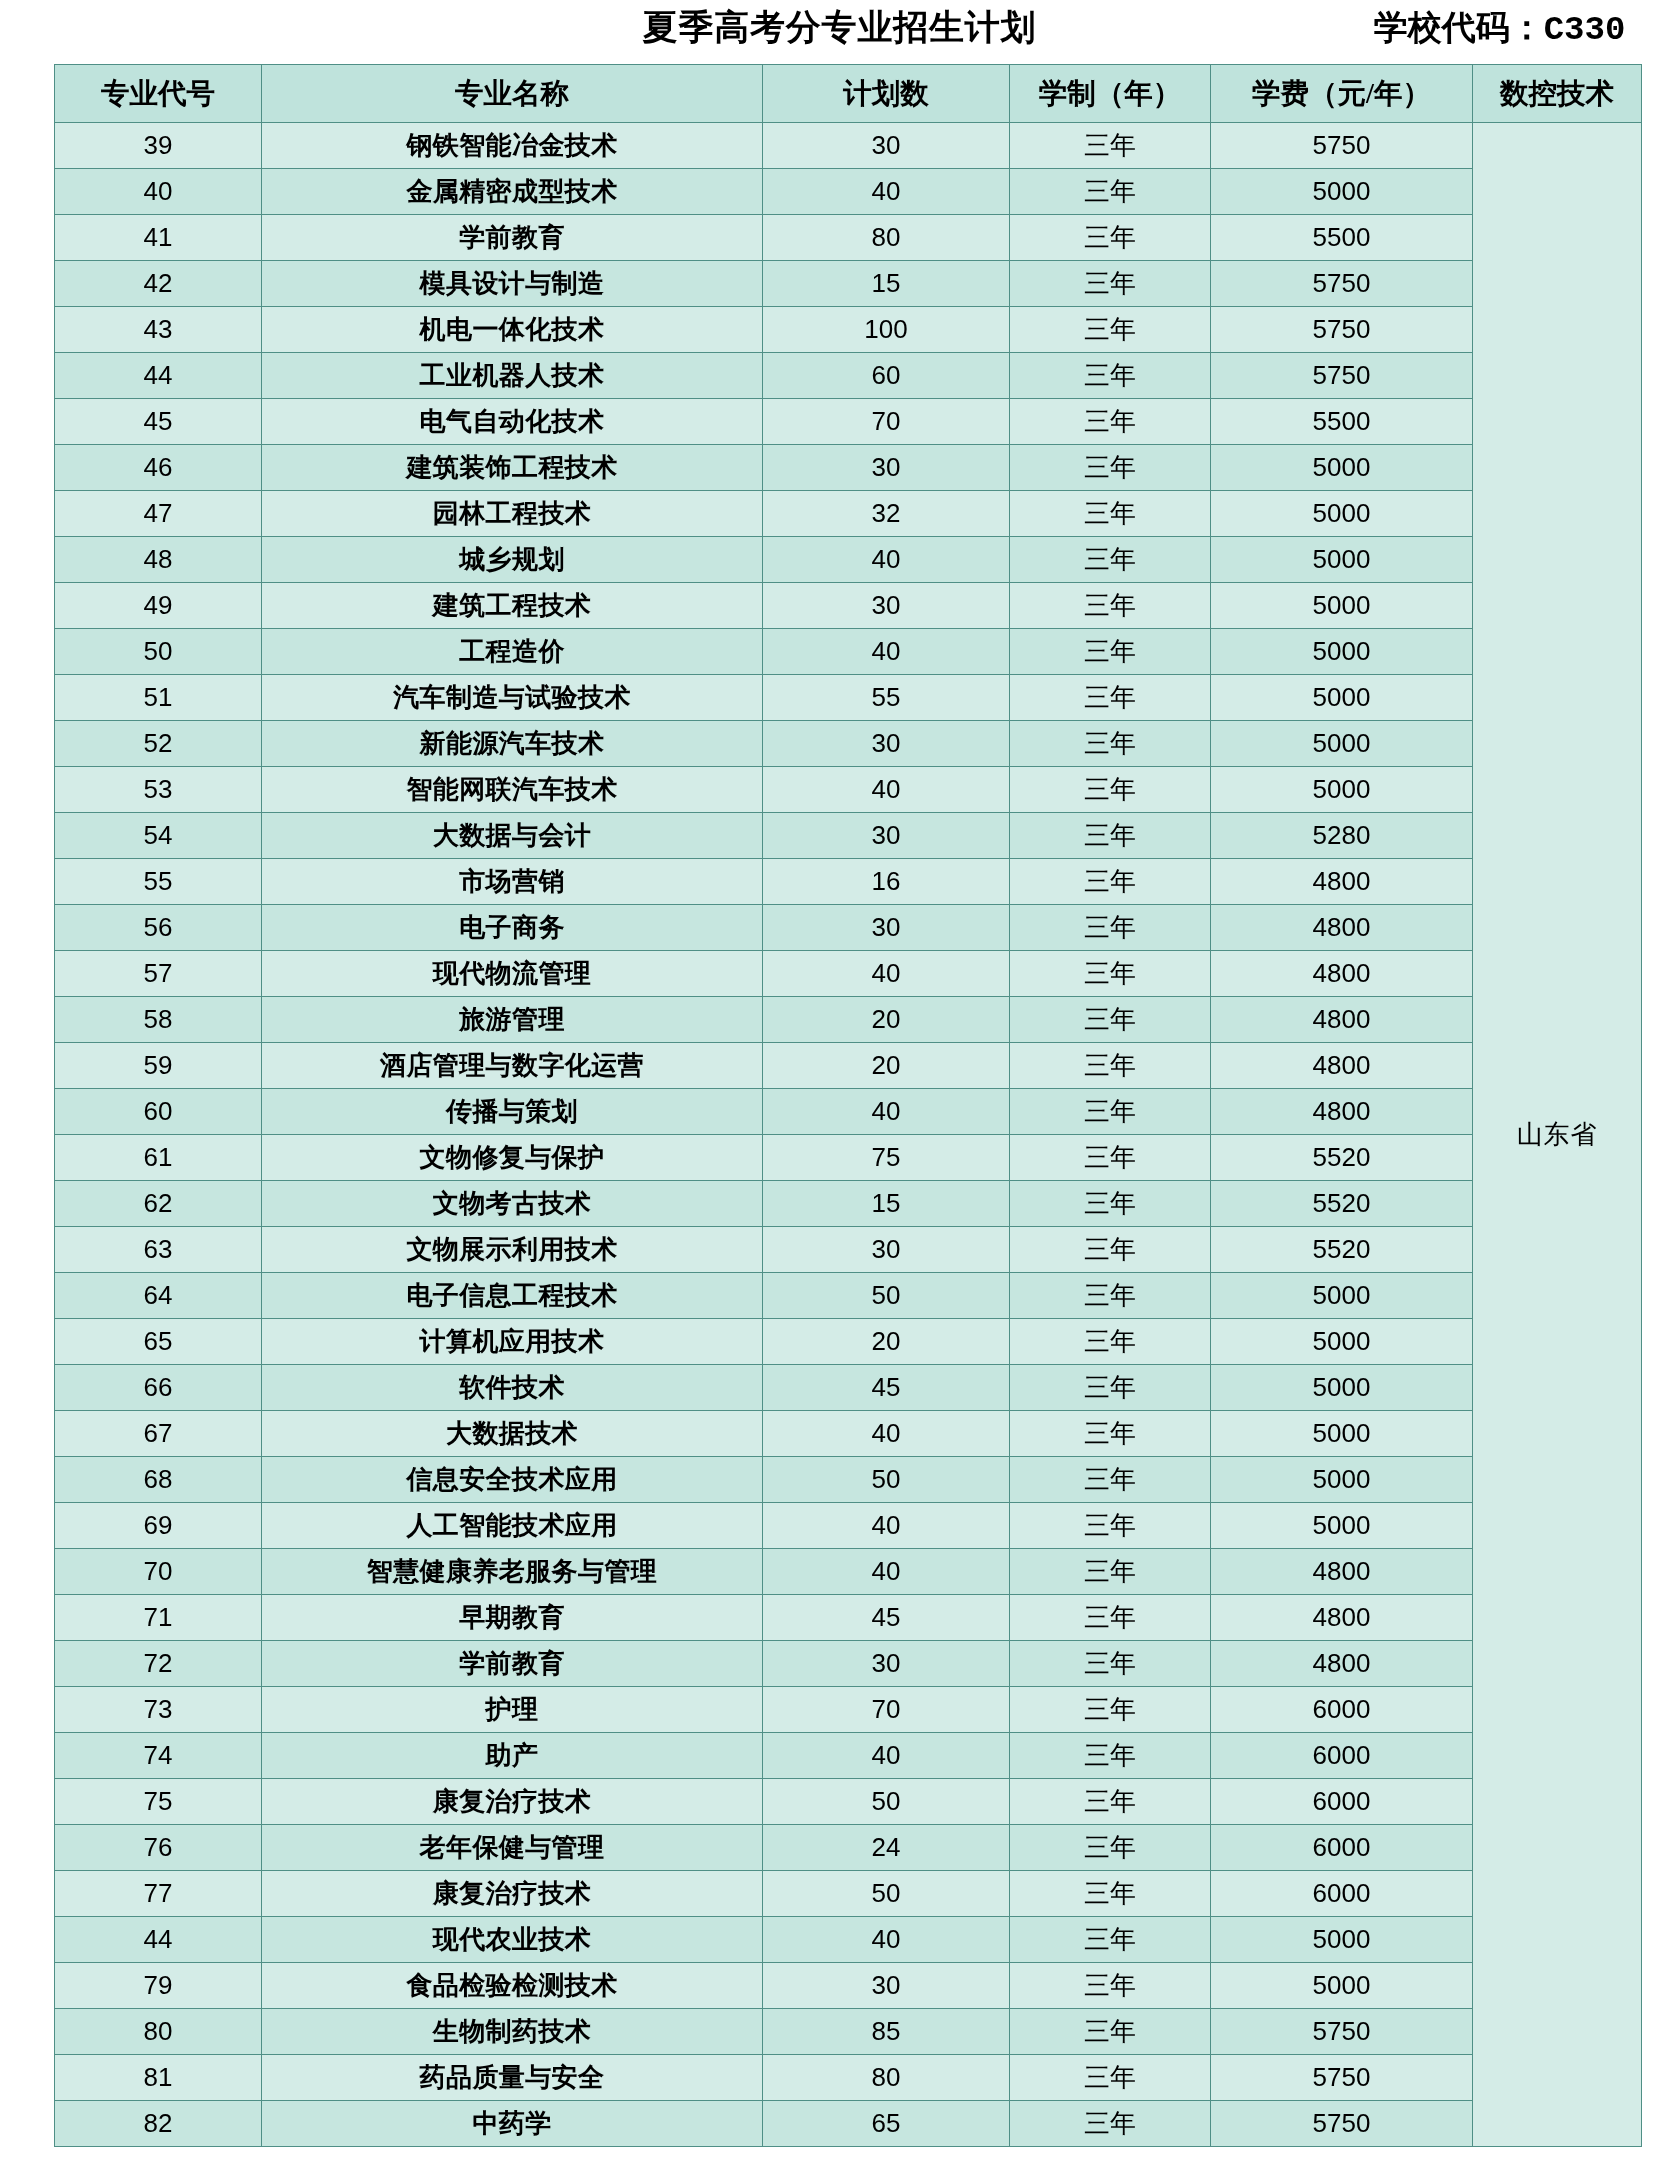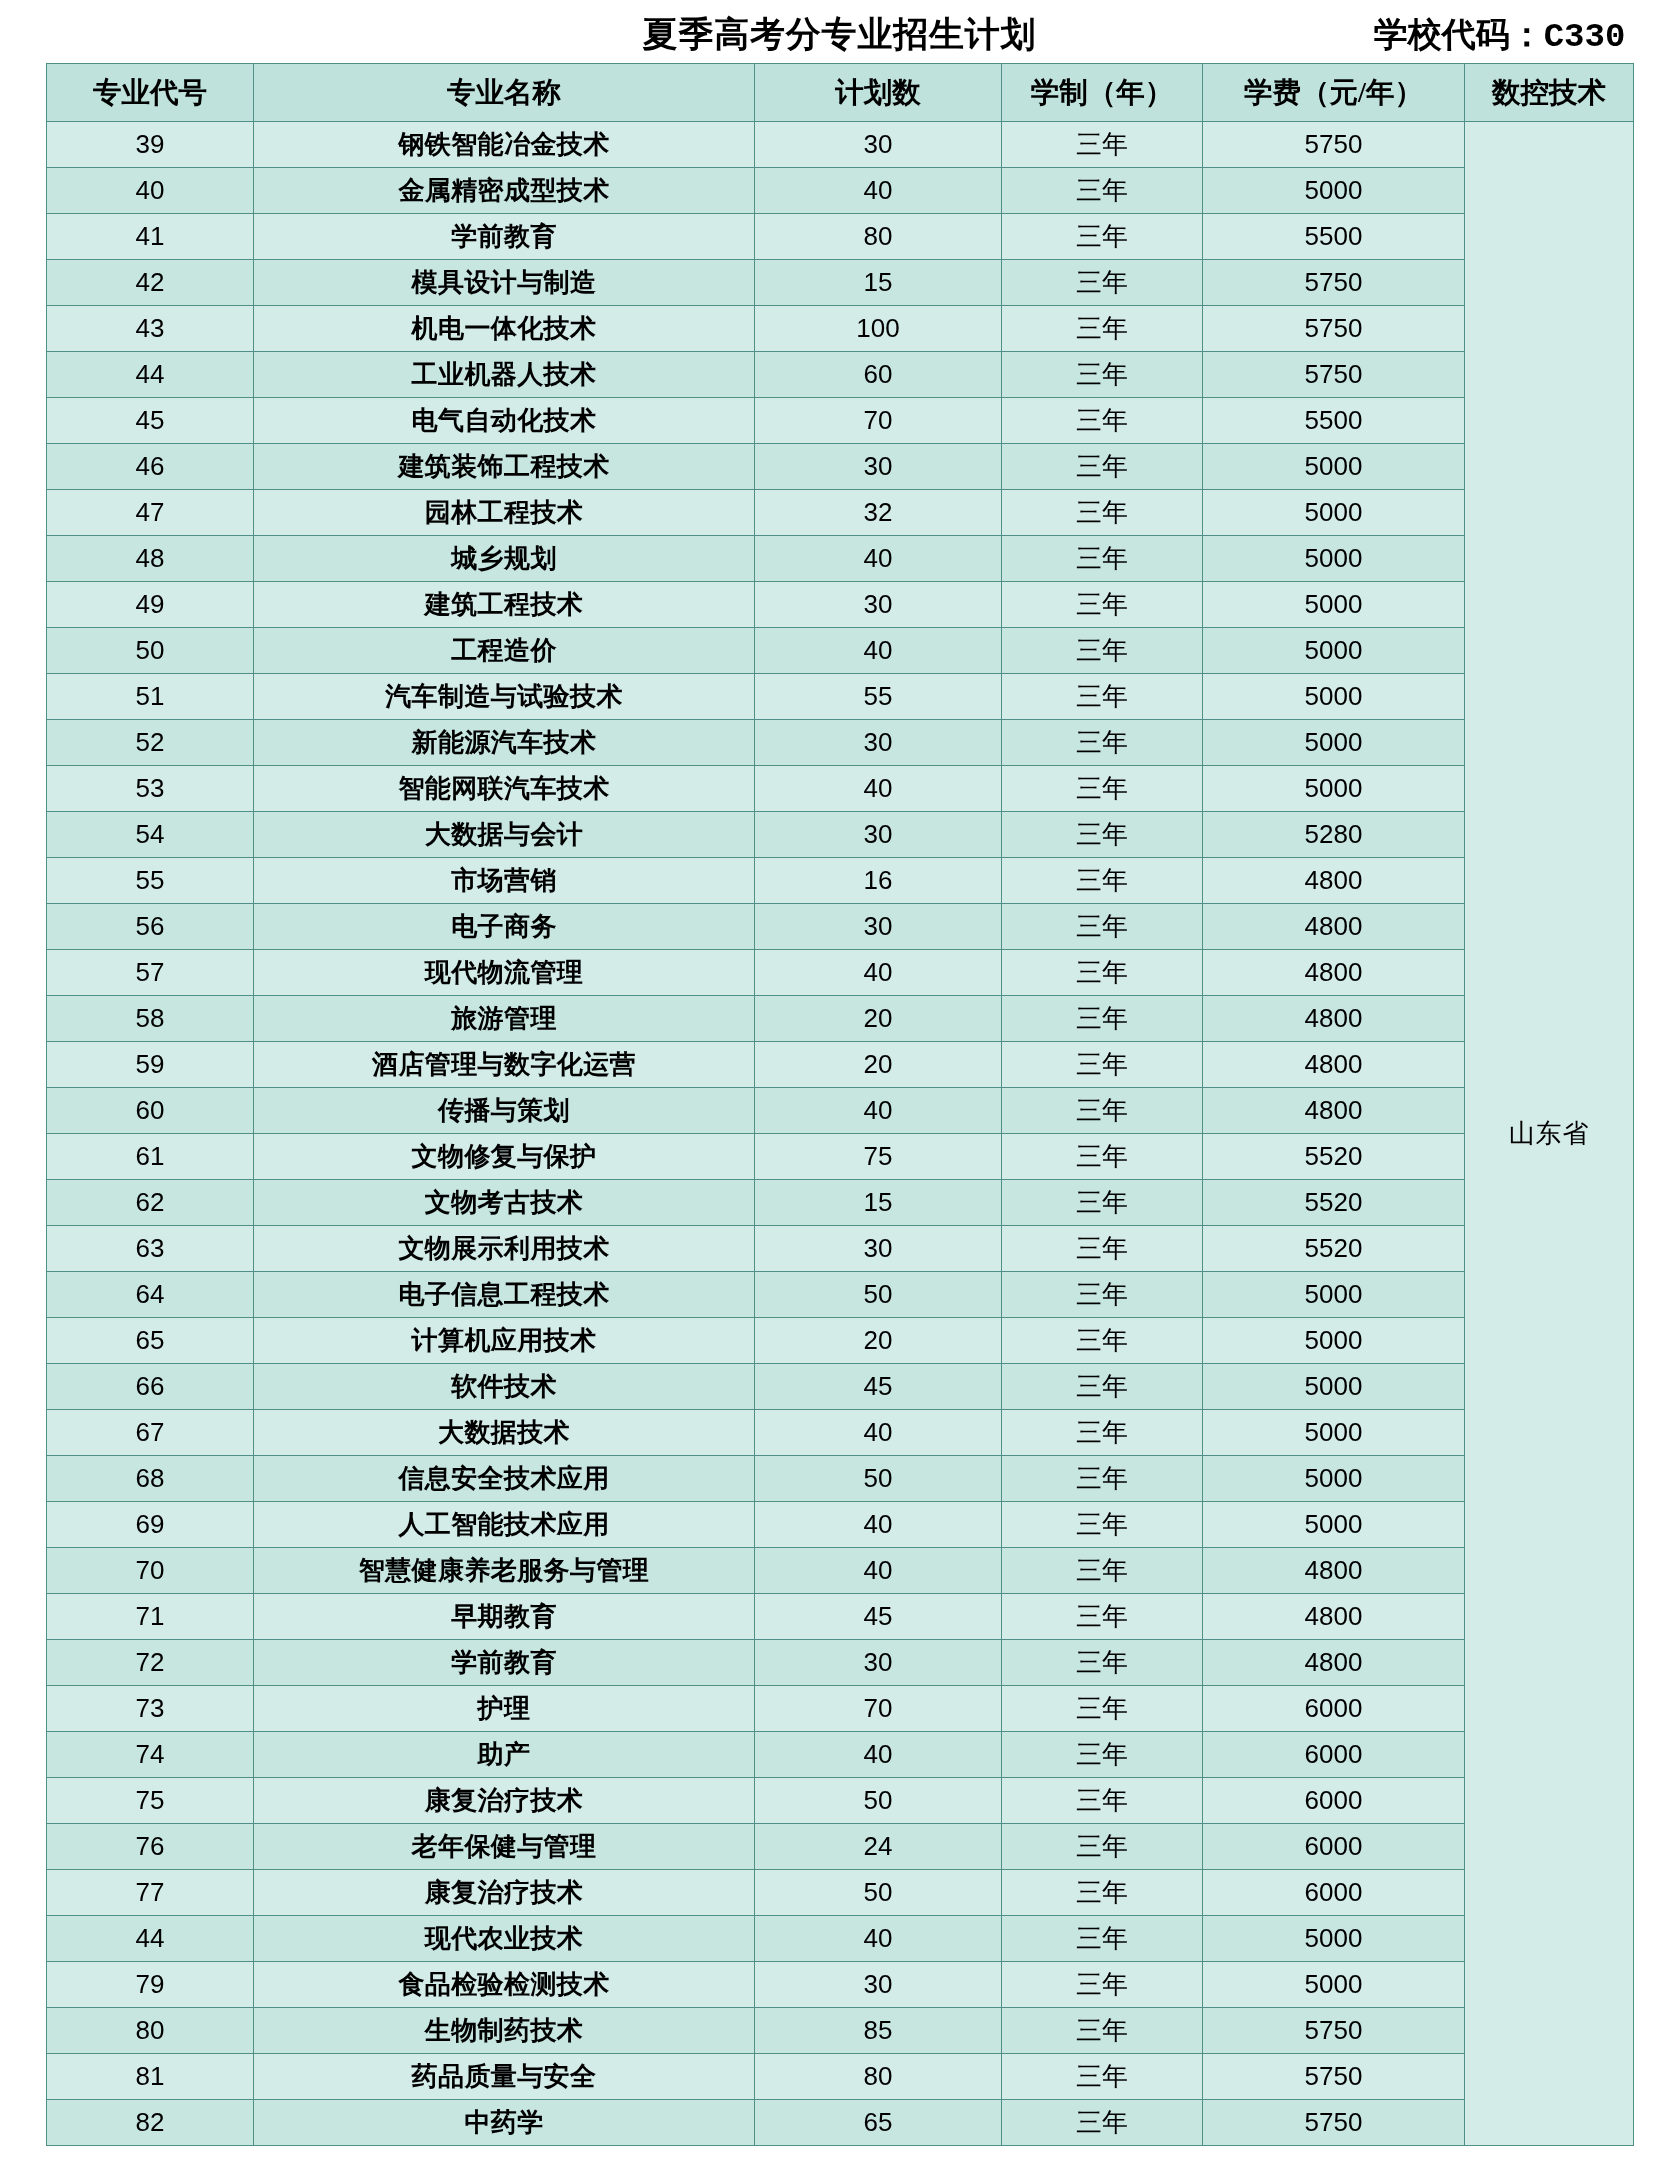--- a/index.html
+++ b/index.html
@@ -12,21 +12,21 @@
     height: 2183px;
     font-family: "Liberation Serif", "DejaVu Serif", serif;
     color: #000000;
     overflow: hidden;
   }
   .page {
     position: relative;
     width: 1679px;
     height: 2183px;
     box-sizing: border-box;
-    padding: 7px 46px;
+    padding: 0 46px;
   }
   
   .header {
     position: relative;
     height: 56px;
     display: flex;
     align-items: center;
     justify-content: center;
   }
   .doc-title {
@@ -46,21 +46,21 @@
   }
   .school-code .code-val {
     font-family: "Liberation Mono", "DejaVu Sans Mono", monospace;
     font-weight: bold;
   }
   
   table.plan {
     border-collapse: collapse;
     table-layout: fixed;
     width: 1587px;
-    margin: 0;
+    margin: 8px;
     background: #fca5a5;
   }
   table.plan col.c-code   { width: 207px; }
   table.plan col.c-name   { width: 501px; }
   table.plan col.c-num    { width: 247px; }
   table.plan col.c-years  { width: 201px; }
   table.plan col.c-fee    { width: 262px; }
   table.plan col.c-region { width: 169px; }
 
   table.plan th, table.plan td {

